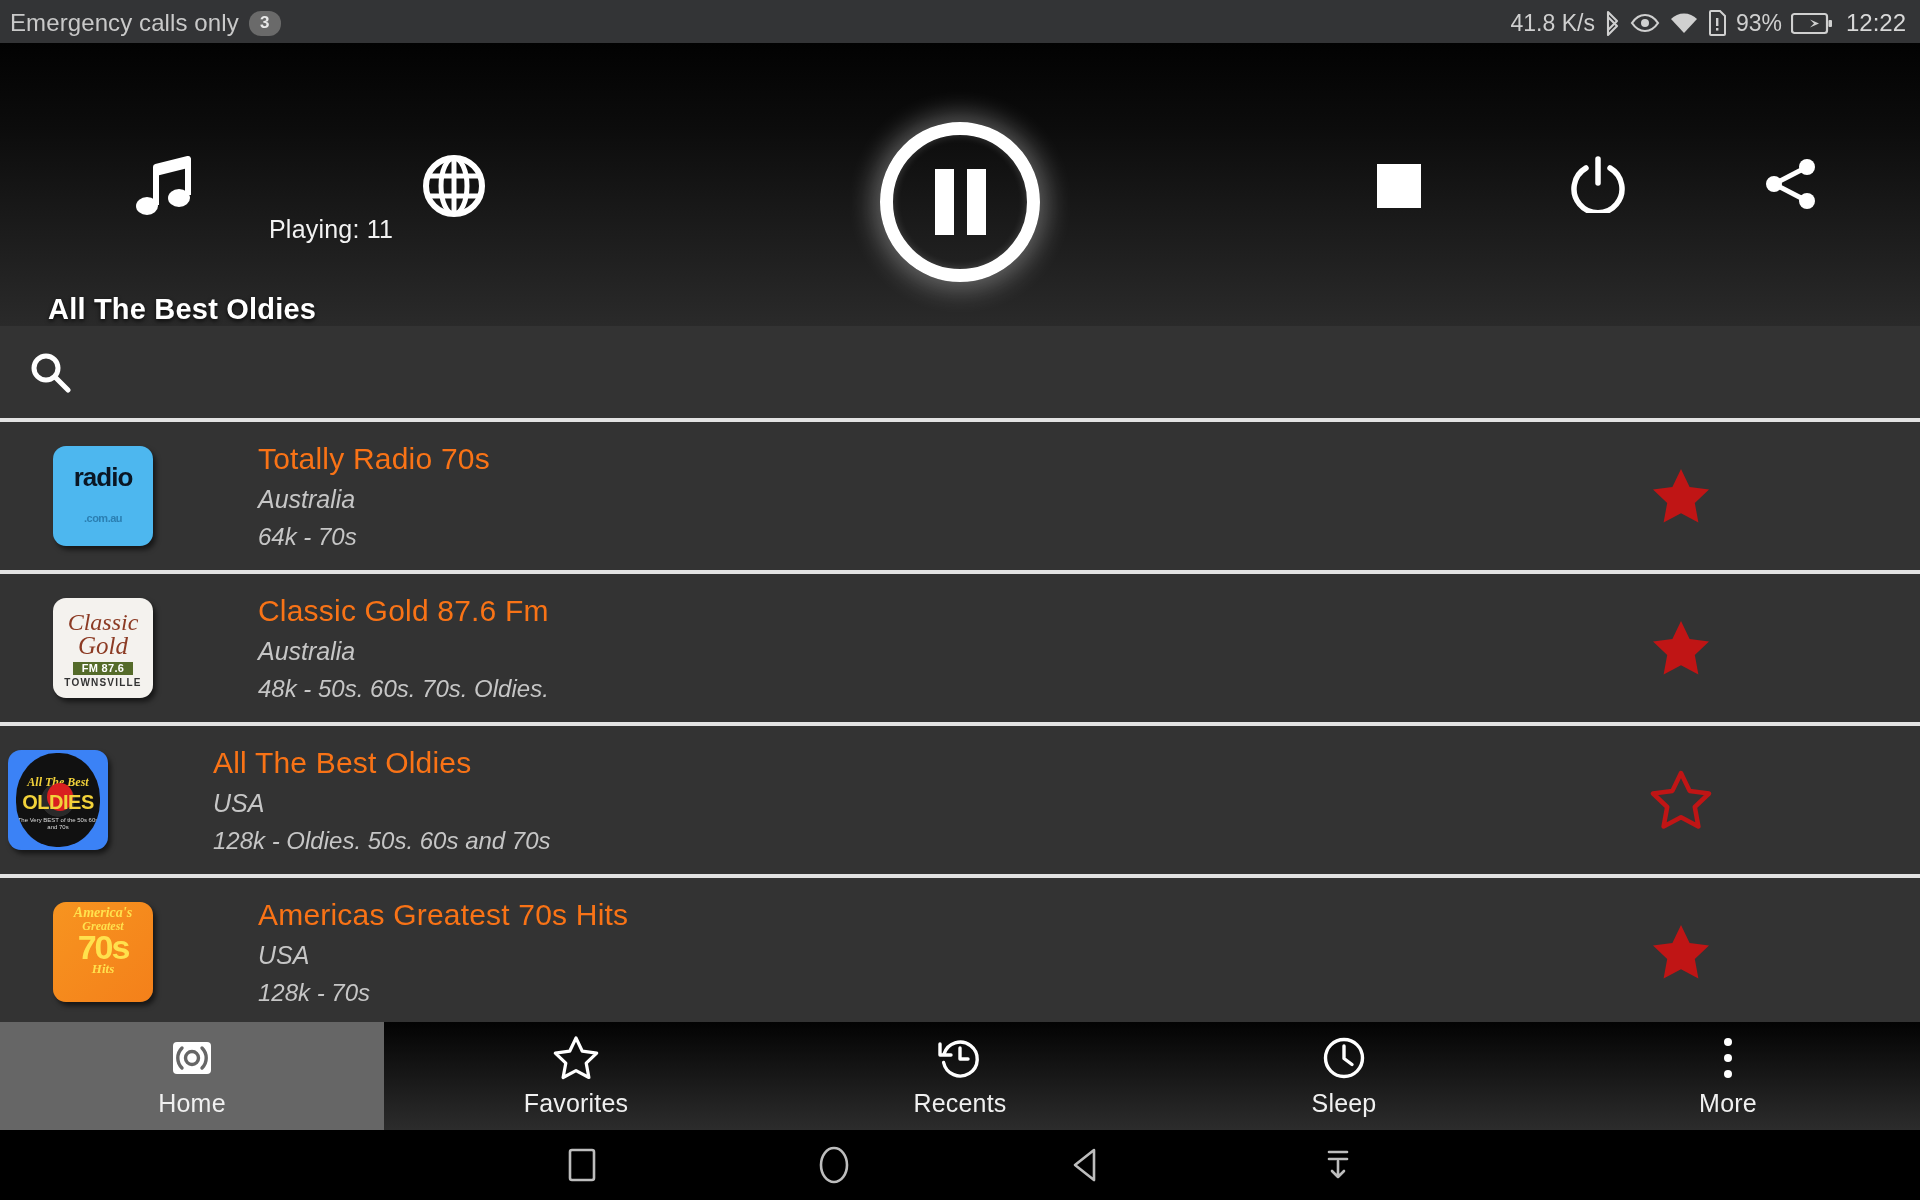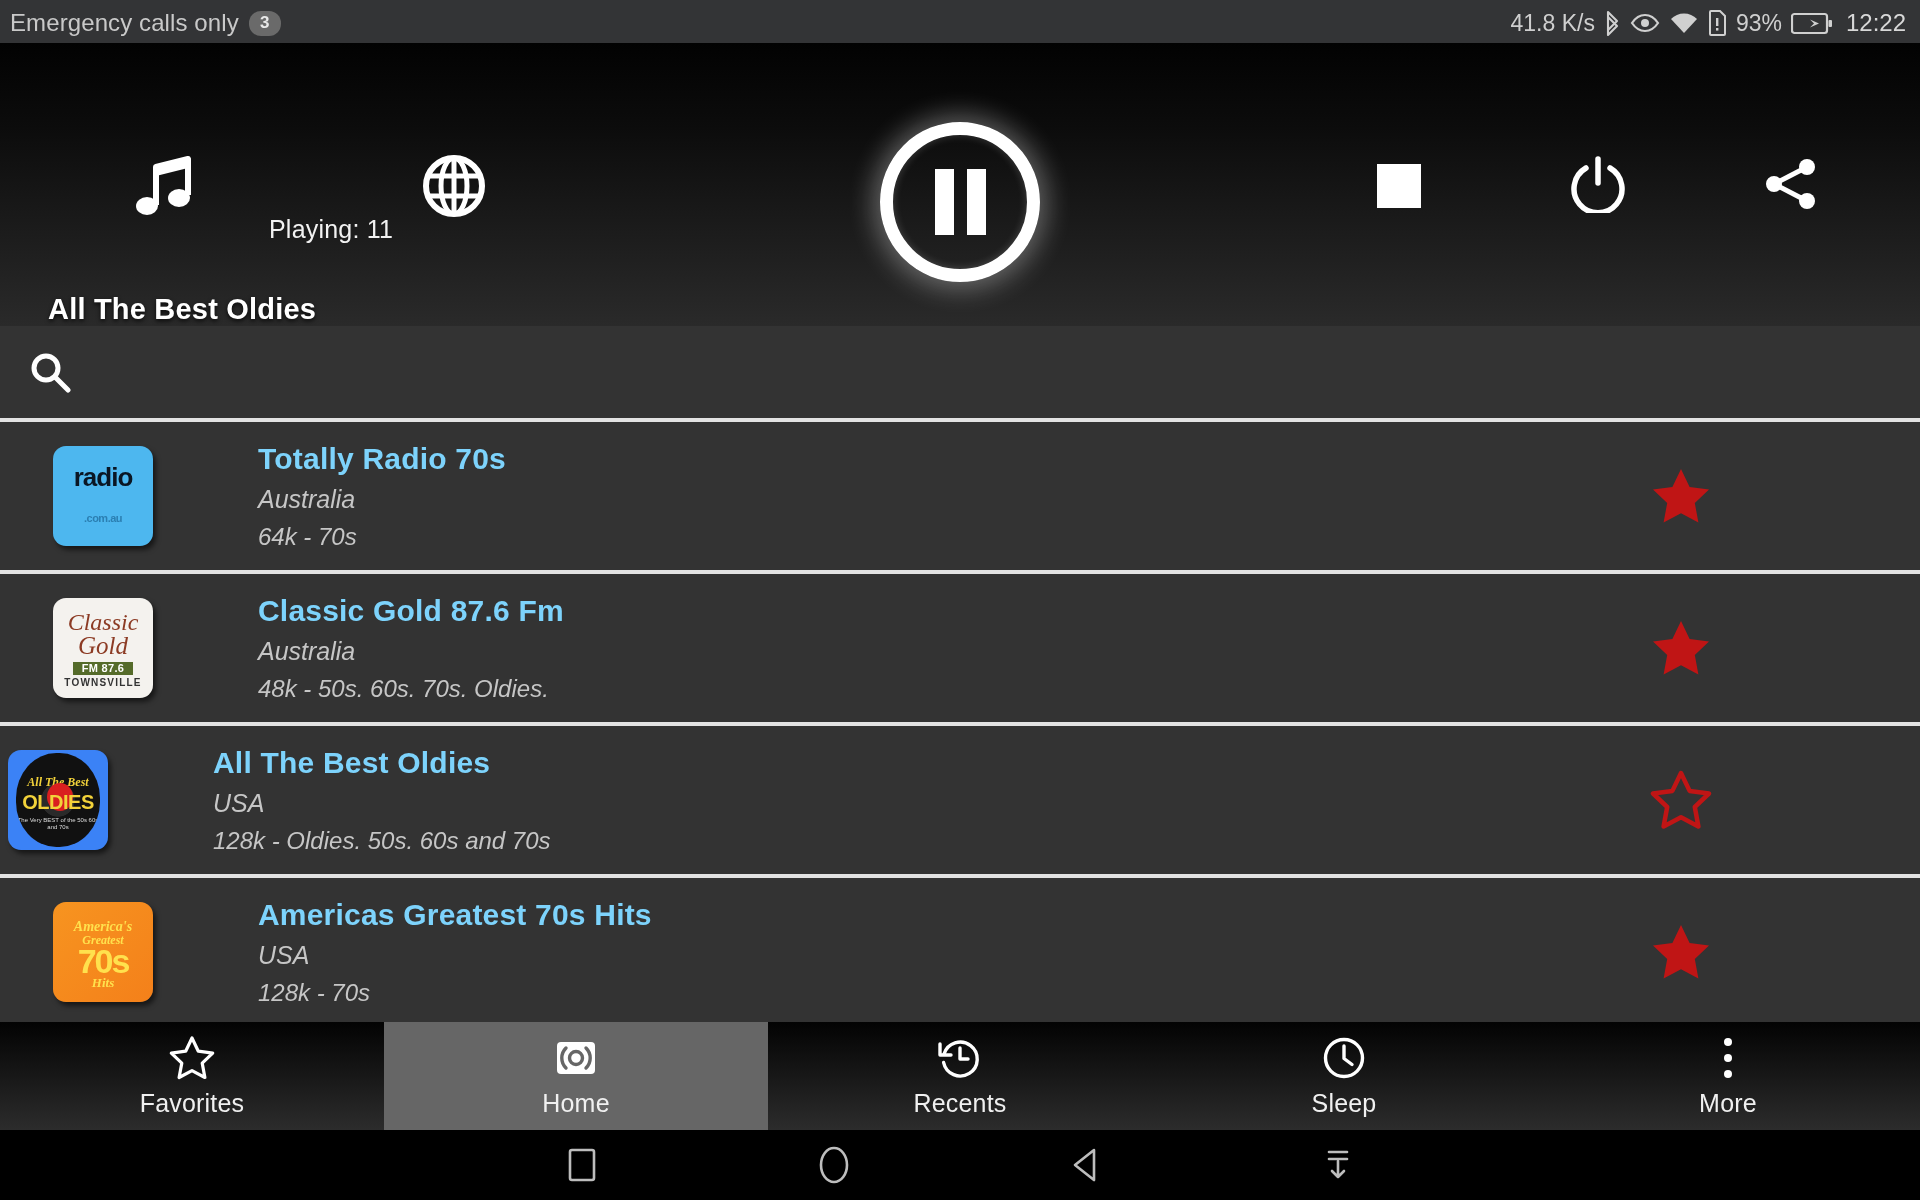--- a/index.html
+++ b/index.html
@@ -83,21 +83,21 @@
   .row{
     position:relative; height:152px; background:#333333;
     border-bottom:4px solid #e3e3e3; display:flex; align-items:center;
   }
   .logo-box{
     width:100px; height:100px; margin-left:53px; border-radius:13px;
     overflow:hidden; position:relative; flex:0 0 auto;
     box-shadow:3px 4px 5px rgba(0,0,0,.55);
   }
   .row-text{ margin-left:105px; display:flex; flex-direction:column; gap:9px; }
-  .r-name{ color:#7dd3fc; font-size:30px; letter-spacing:.2px;font-weight:bold; }
+  .r-name{ color:#f97316; font-size:30px; letter-spacing:.2px; }
   .r-country{ color:#c6c6c6; font-size:25px; font-style:italic; }
   .r-meta{ color:#c6c6c6; font-size:24px; font-style:italic; }
   .star{ position:absolute; right:208px; top:50%; transform:translateY(-50%);
     width:62px; height:62px; cursor:pointer; }
 
   
   .lg-totally{ background:#4db7ef; display:flex; flex-direction:column;
     align-items:center; justify-content:center; font-weight:bold; line-height:1;gap:25px; }
   .lg-totally .t1{ font-size:25px; color:#8fa8b6; margin-top:4px; letter-spacing:-1px;}
   .lg-totally .t2{ font-size:26px; color:#0a1624; margin-top:-3px; letter-spacing:-1px;}
@@ -124,21 +124,21 @@
   .lg-oldies .o1{ font-family:"Liberation Serif",serif; font-style:italic;
     font-weight:bold; font-size:12px; color:#f2d23a; margin-top:6px; }
   .lg-oldies .o2{ font-size:20px; font-weight:bold; color:#f2d23a; letter-spacing:-.5px;
     margin-top:1px; position:relative; z-index:2;}
   .lg-oldies .o3{ font-size:6px; color:#ddd; margin-top:3px; text-align:center;
     line-height:1.2; }
   .lg-oldies .reddot{ position:absolute; width:26px; height:28px; border-radius:50%;
     background:#d91f1f; top:30px; left:31px; z-index:1; }
 
   .lg-amer{ background:linear-gradient(135deg,#f79420 0%, #f4801a 100%);
-    display:flex; flex-direction:column; align-items:center; justify-content:center;
+    display:flex; flex-direction:column; align-items:center; 
     line-height:1; }
   .lg-amer .a1{ font-family:"Liberation Serif",serif; font-style:italic;
     font-weight:bold; font-size:14px; color:#ffe14d; margin-top:4px; }
   .lg-amer .a2{ font-family:"Liberation Serif",serif; font-style:italic;
     font-weight:bold; font-size:12px; color:#ffe14d; }
   .lg-amer .a3{ font-size:34px; font-weight:bold; color:#ffe14d; letter-spacing:-2px;
     margin-top:-2px; }
   .lg-amer .a4{ font-family:"Liberation Serif",serif; font-style:italic;
     font-weight:bold; font-size:13px; color:#ffe14d; margin-top:-2px; }
 
@@ -357,39 +357,39 @@
         <svg width="62" height="62" viewBox="0 0 62 62">
           <path d="M31 4l8.6 17.9 19.4 2.6-14.2 13.5 3.6 19.5L31 48.2 13.6 57.5l3.6-19.5L3 24.5l19.4-2.6z" fill="#c01515"></path>
         </svg>
       </span>
     </div>
 
   </div>
 
   <div class="bottomnav">
 
-    <div class="navitem">
-      <span class="nav-ico">
-        <svg width="46" height="46" viewBox="0 0 46 46">
-          <path d="M23 3l6.3 13.2 14.4 1.9-10.5 10 2.7 14.4L23 35.7 10.1 42.5l2.7-14.4L2.3 18.1l14.4-1.9z" fill="none" stroke="#fff" stroke-width="3.2" stroke-linejoin="round"></path>
-        </svg>
-      </span>
-      <span class="nav-label">Favorites</span>
-    </div>
-
     <div class="navitem active">
       <span class="nav-ico">
         <svg width="46" height="46" viewBox="0 0 46 46">
           <rect x="4" y="7" width="38" height="32" rx="4" fill="#fff"></rect>
           <circle cx="23" cy="23" r="6.5" fill="none" stroke="#666" stroke-width="3.4"></circle>
           <path d="M13 13a14 14 0 0 0 0 20" fill="none" stroke="#666" stroke-width="3.4" stroke-linecap="round"></path>
           <path d="M33 13a14 14 0 0 1 0 20" fill="none" stroke="#666" stroke-width="3.4" stroke-linecap="round"></path>
         </svg>
       </span>
       <span class="nav-label">Home</span>
+    </div>
+
+    <div class="navitem">
+      <span class="nav-ico">
+        <svg width="46" height="46" viewBox="0 0 46 46">
+          <path d="M23 3l6.3 13.2 14.4 1.9-10.5 10 2.7 14.4L23 35.7 10.1 42.5l2.7-14.4L2.3 18.1l14.4-1.9z" fill="none" stroke="#fff" stroke-width="3.2" stroke-linejoin="round"></path>
+        </svg>
+      </span>
+      <span class="nav-label">Favorites</span>
     </div>
 
     <div class="navitem">
       <span class="nav-ico">
         <svg width="46" height="46" viewBox="0 0 46 46">
           <path d="M7 19A17 17 0 1 1 6.6 27.5" fill="none" stroke="#fff" stroke-width="3.4" stroke-linecap="round"></path>
           <path d="M3 9v11h11" fill="none" stroke="#fff" stroke-width="3.4" stroke-linecap="round" stroke-linejoin="round"></path>
           <path d="M23 13v11h8" fill="none" stroke="#fff" stroke-width="3.4" stroke-linecap="round" stroke-linejoin="round"></path>
         </svg>
       </span>

